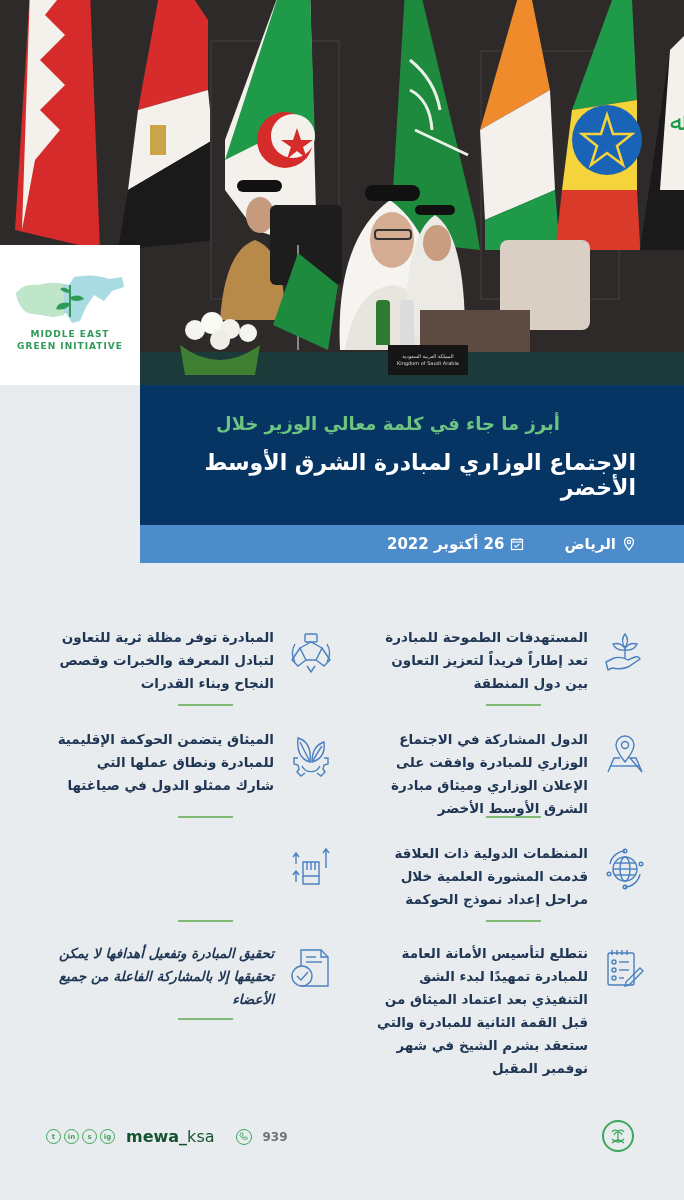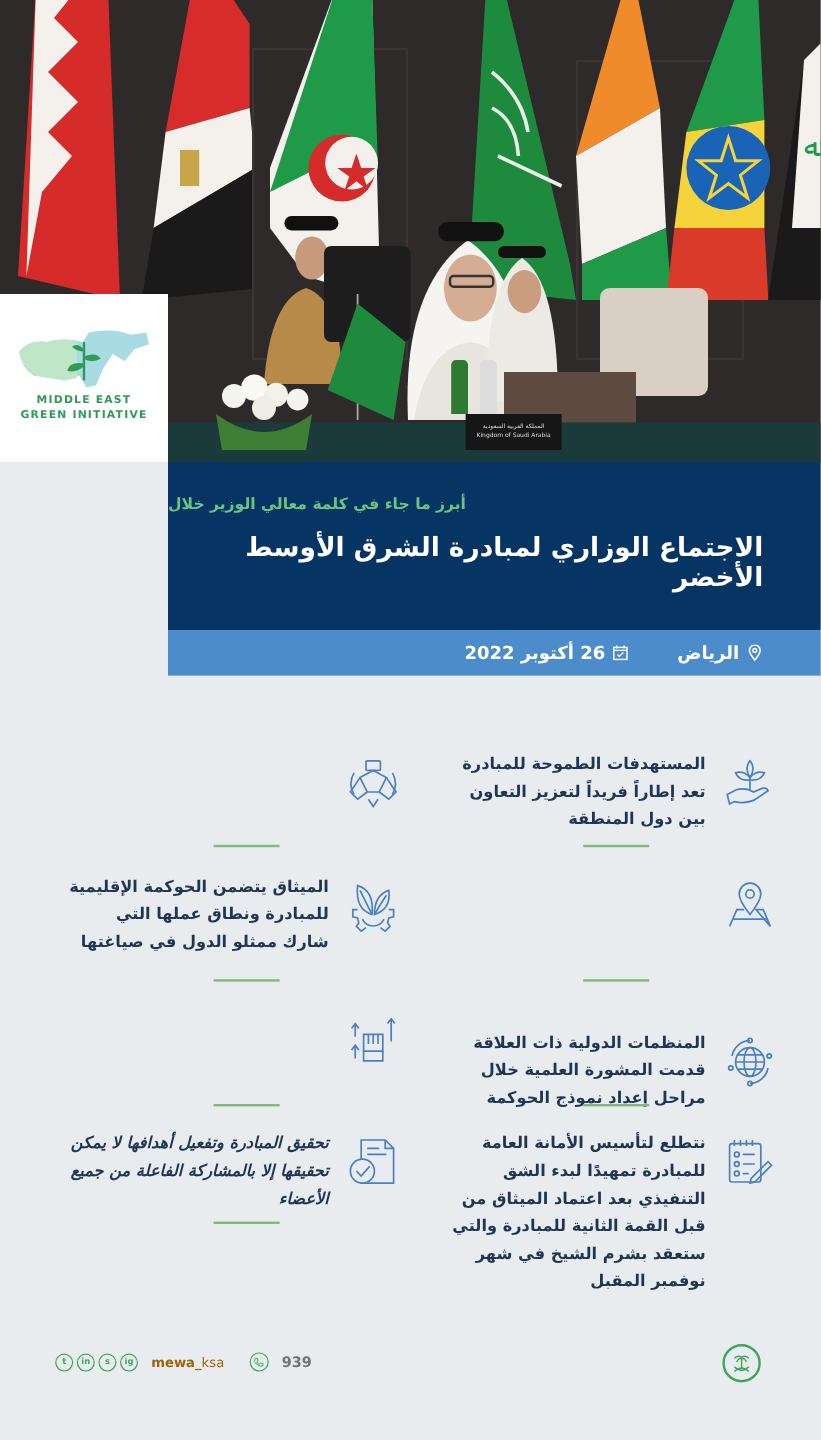--- a/index.html
+++ b/index.html
@@ -16,37 +16,37 @@
   .flower { position: absolute; left: 160px; top: 305px; width: 120px; height: 70px; }
   .nameplate { position: absolute; left: 388px; top: 345px; width: 80px; height: 30px; background: #161616; color: #ddd; font-size: 5px; text-align: center; padding-top: 8px; line-height: 7px; }
 
   
   .logo-box { position: absolute; left: 0; top: 245px; width: 140px; height: 140px; background: #ffffff; }
   .logo-map { position: absolute; left: 14px; top: 28px; width: 112px; height: 52px; }
   .logo-text { position: absolute; left: 0; width: 140px; text-align: center; color: #2f9b57; font-family: "DejaVu Sans", sans-serif; font-size: 9px; letter-spacing: 1px; font-weight: bold; line-height: 11px; }
 
   
   .banner { position: absolute; left: 140px; top: 385px; width: 544px; height: 140px; background: #063564; direction: rtl; padding: 28px 48px 0 0; }
-  .banner .subtitle { color: #6dc481; font-size: 13px; font-weight: bold; text-align: left; }
+  .banner .subtitle { color: #6dc481; font-size: 18px; font-weight: bold; text-align: center; }
   .banner .title { color: #ffffff; font-size: 22px; font-weight: bold; text-align: right; margin-top: 16px; margin-left: 42px; }
   .meta-bar { position: absolute; left: 140px; top: 525px; width: 544px; height: 38px; background: #4d8ccb; direction: rtl; display: flex; align-items: center; padding-right: 48px; }
   .meta-item { color: #ffffff; font-size: 15px; font-weight: bold; display: flex; align-items: center; gap: 6px; margin-left: 40px; }
   .meta-item svg { width: 14px; height: 14px; }
 
   
   .item { position: absolute; direction: rtl; display: flex; align-items: flex-start; }
   .item .ico { width: 46px; height: 46px; flex: 0 0 46px; margin-left: 14px; margin-top: 4px; }
   .item .ico svg { width: 46px; height: 46px; }
   .item .txt { color: #1f3554; font-size: 13.5px; font-weight: bold; line-height: 23px; text-align: right; width: 220px; }
   .divider { position: absolute; height: 2px; width: 55px; background: #7fbb74; }
 
   
   .footer-left { position: absolute; left: 46px; top: 1127px; display: flex; align-items: center; gap: 3px; }
   .soc { width: 15px; height: 15px; border: 1.5px solid #3fa55a; border-radius: 50%; display: flex; align-items: center; justify-content: center; color: #3fa55a; font-size: 7px; font-weight: bold; }
-  .handle { color: #a16207; font-size: 11px; font-weight: bold; margin-left: 8px; }
+  .handle { color: #14532d; font-size: 16px; font-weight: bold; margin-left: 8px; }
   .handle span { font-weight: normal; }
   .phone { margin-left: 18px; width: 16px; height: 16px; border: 1.5px solid #3fa55a; border-radius: 50%; display: flex; align-items: center; justify-content: center; }
   .phone-num { color: #737373; font-size: 12px; font-weight: bold; margin-left: 8px; }
   .footer-right { position: absolute; right: 50px; top: 1120px; display: flex; align-items: center; gap: 8px; }
   .ministry-text { text-align: right; direction: rtl; }
   .ministry-ar { color: #1f3554; font-size: 12px; font-weight: bold; }
   .ministry-en { color: #1f3554; font-size: 6.3px; direction: ltr; text-align: right; margin-top: 2px; }
   .emblem { width: 32px; height: 32px; border: 2px solid #3fa55a; border-radius: 50%; display: flex; align-items: center; justify-content: center; }
 </style>
 </head>
@@ -218,24 +218,25 @@
   <div class="ico">
     <svg viewBox="0 0 46 46">
         <g fill="none" stroke="#4a80c0" stroke-width="1.4">
           <path d="M23 30 C15 20 14 16 14 13 A9 9 0 0 1 32 13 C32 16 31 20 23 30 Z"></path>
           <circle cx="23" cy="13" r="3.5"></circle>
           <path d="M6 40 L12 26 L18 26 M28 26 L34 26 L40 40 Z"></path>
           <line x1="9" y1="34" x2="37" y2="34"></line>
         </g>
       </svg>
   </div>
+  <div class="txt">الدول المشاركة في الاجتماع الوزاري للمبادرة وافقت على الإعلان الوزاري وميثاق مبادرة الشرق الأوسط الأخضر</div>
 </div>
 <div class="divider" style="left:486px;top:816px;"></div>
 
-<div class="item" style="right:36px;top:842px;margin-top:16px;">
+<div class="item" style="right:36px;top:842px;">
   <div class="ico">
     <svg viewBox="0 0 46 46">
         <g fill="none" stroke="#4a80c0" stroke-width="1.4">
           <circle cx="23" cy="23" r="12"></circle>
           <ellipse cx="23" cy="23" rx="5" ry="12"></ellipse>
           <line x1="11" y1="23" x2="35" y2="23"></line>
           <line x1="13" y1="17" x2="33" y2="17"></line>
           <line x1="13" y1="29" x2="33" y2="29"></line>
           <path d="M8 18 A16 16 0 0 1 23 5"></path>
           <path d="M38 28 A16 16 0 0 1 23 41"></path>
@@ -275,20 +276,21 @@
         <g fill="none" stroke="#4a80c0" stroke-width="1.4">
           <rect x="17" y="4" width="12" height="8" rx="1"></rect>
           <path d="M12 18 L23 12 L34 18 L28 30 L18 30 Z"></path>
           <path d="M12 18 L4 30 L10 36 L18 30"></path>
           <path d="M34 18 L42 30 L36 36 L28 30"></path>
           <path d="M19 36 L23 42 L27 36"></path>
           <path d="M7 14 A18 18 0 0 0 7 32 M39 14 A18 18 0 0 1 39 32"></path>
         </g>
       </svg>
   </div>
+  <div class="txt">المبادرة توفر مظلة ثرية للتعاون لتبادل المعرفة والخبرات وقصص النجاح وبناء القدرات</div>
 </div>
 <div class="divider" style="left:178px;top:704px;"></div>
 
 <div class="item" style="right:350px;top:728px;">
   <div class="ico">
     <svg viewBox="0 0 46 46">
         <g fill="none" stroke="#4a80c0" stroke-width="1.4">
           <path d="M10 26 L6 26 L6 32 L10 33 L11 37 L9 40 L13 44 L17 41 M29 41 L33 44 L37 40 L35 37 L36 33 L40 32 L40 26 L36 26"></path>
           <path d="M14 34 A10 10 0 0 0 32 34"></path>
           <path d="M22 30 Q8 26 10 6 Q24 10 22 30 Z"></path>

